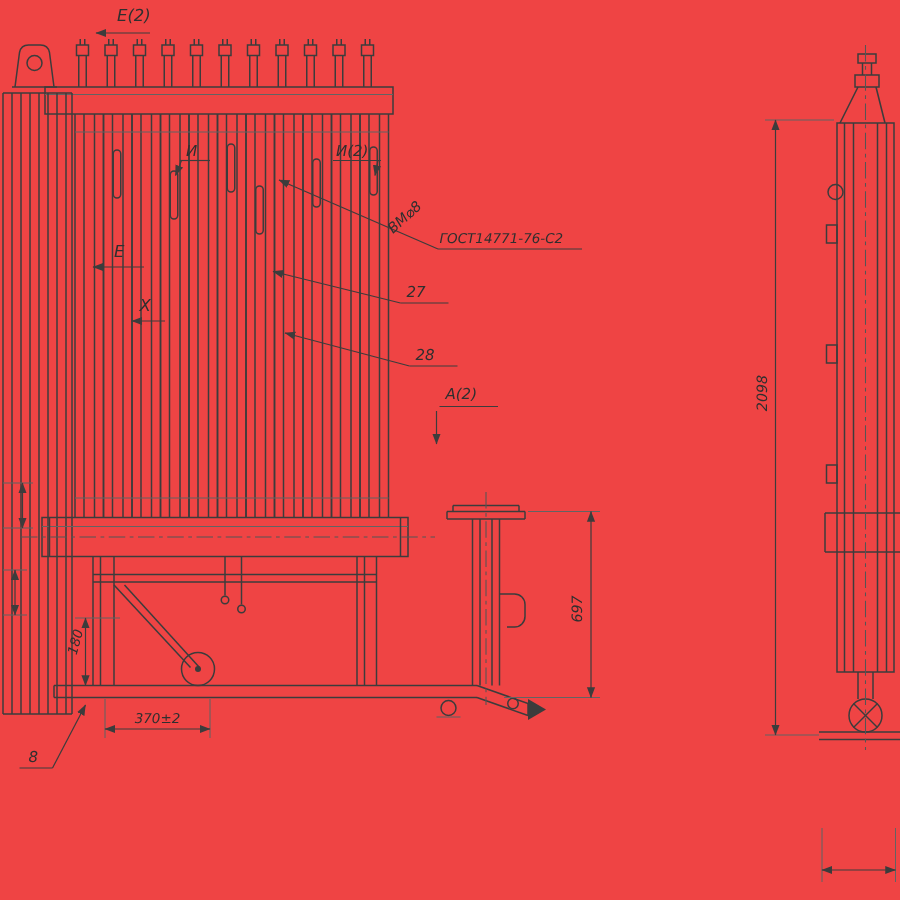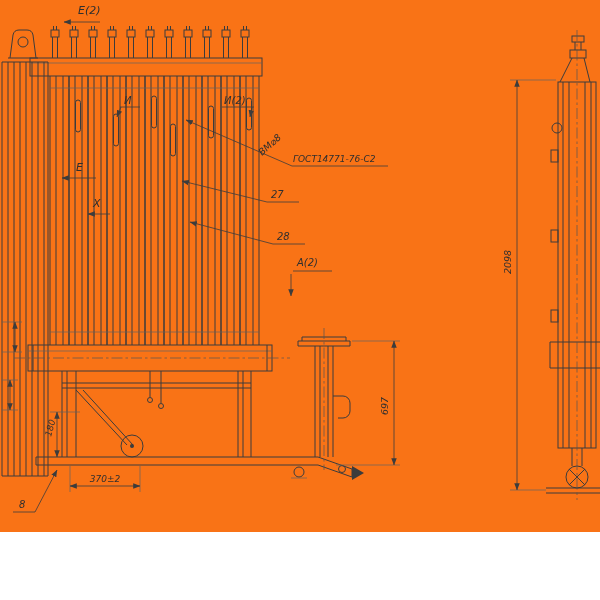--- a/index.html
+++ b/index.html
@@ -1,16 +1,16 @@
 <!DOCTYPE html>
 <html><head>
 <meta charset="utf-8">
 <style>
   html,body{margin:0;padding:0;background:#ffffff;}
-  .sheet{position:relative;width:600px;height:532px;background:#f97316;overflow:hidden;}
+  .sheet{position:relative;width:600px;height:600px;background:#ef4444;overflow:hidden;}
   svg{display:block;}
   svg text{font-family:"DejaVu Sans",sans-serif;font-style:italic;fill:#2f2f2f;stroke:none;}
   .s1{stroke:#3c3c3c;stroke-width:1;fill:none;}
   .thin{stroke:#636363;stroke-width:.7;fill:none;}
   .cl{stroke:#555555;stroke-width:.7;fill:none;stroke-dasharray:11 3 2.5 3;}
   .dim{stroke:#3c3c3c;stroke-width:.8;fill:none;}
   .fillk{fill:#3c3c3c;stroke:none;}
   .t11{font-size:11px;} .t10{font-size:10px;} .t9{font-size:9px;} .t95{font-size:9.5px;}
 </style>
 </head>

